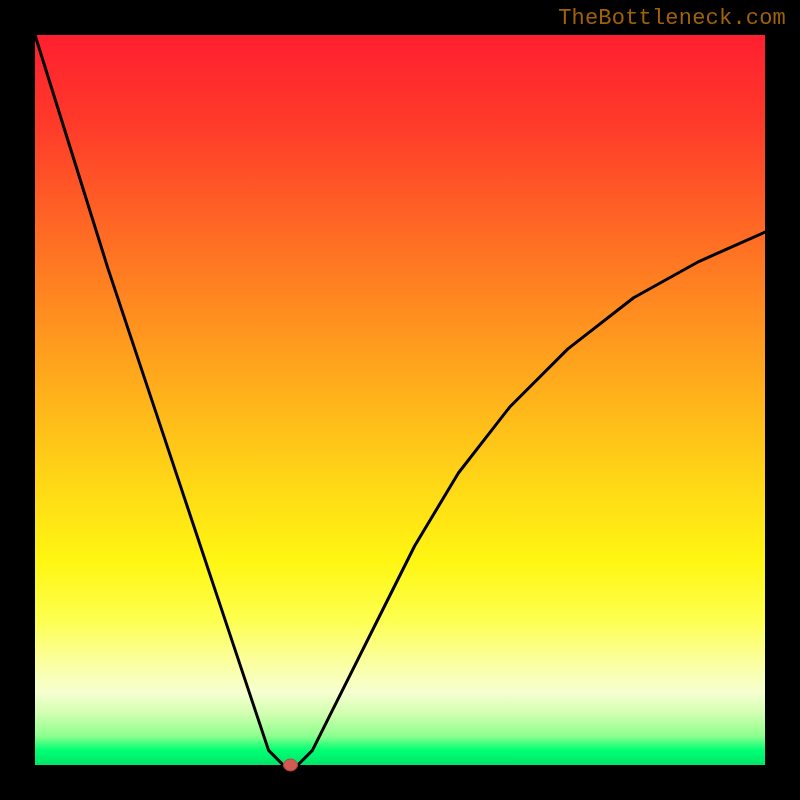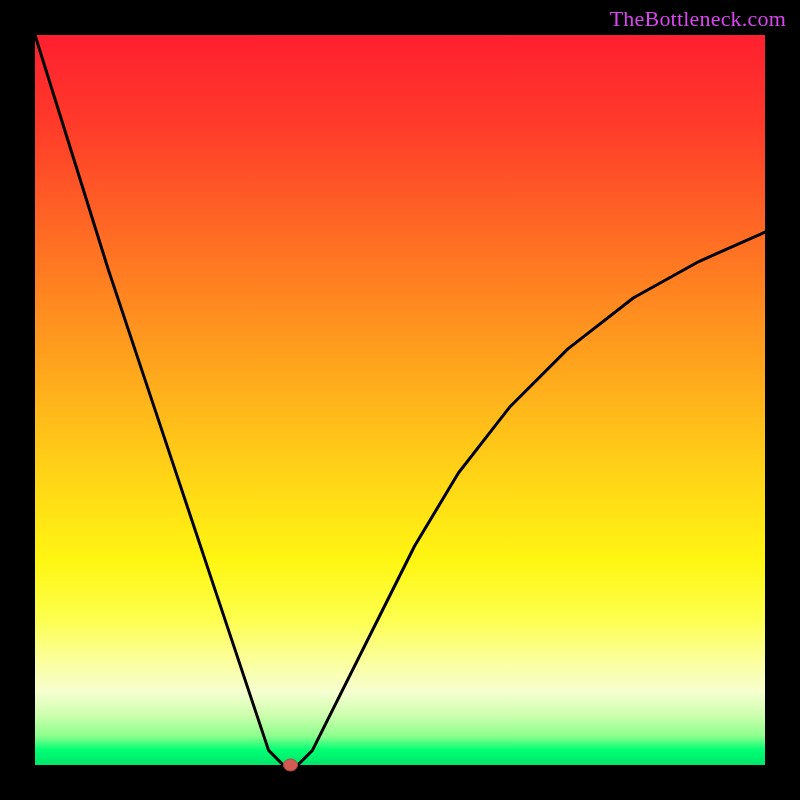--- a/index.html
+++ b/index.html
@@ -37,25 +37,25 @@
       #d0ffb0 93%,
       #8eff8e 96%,
       #00ff73 98%,
       #00e56a 100%
     );
   }
   .watermark {
     position: absolute;
     top: 6px;
     right: 14px;
-    color: #d946ef;
+    color: #a16207;
     font-size: 22px;
     font-weight: 500;
     letter-spacing: 0.2px;
-    font-family: Liberation Serif, serif;
+    font-family: Liberation Mono, monospace;
   }
   svg.curve {
     position: absolute;
     left: 0;
     top: 0;
     width: 730px;
     height: 730px;
     overflow: visible;
   }
 </style>

